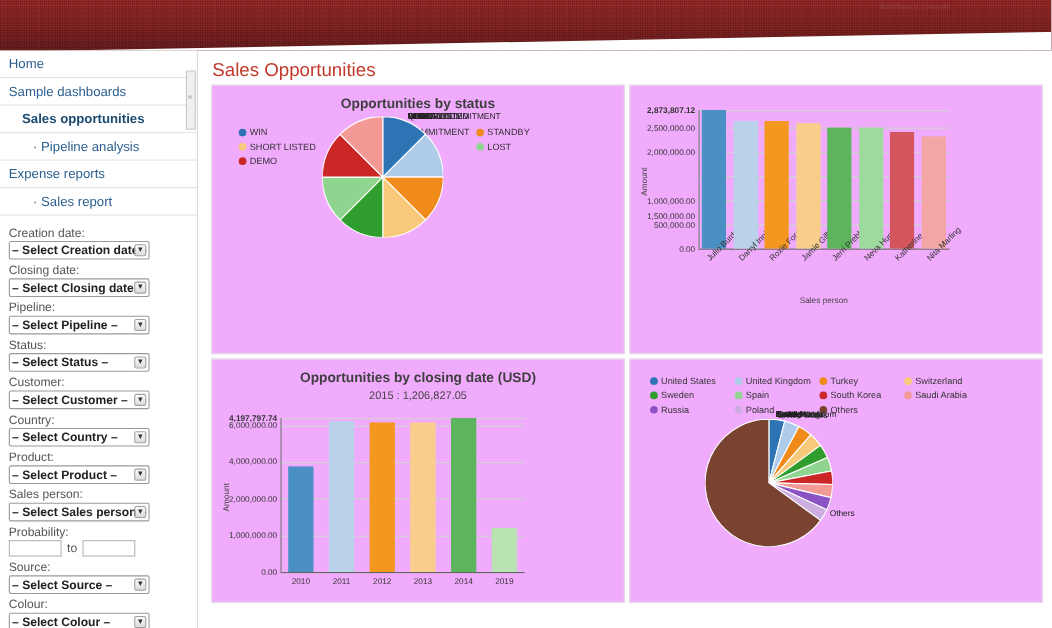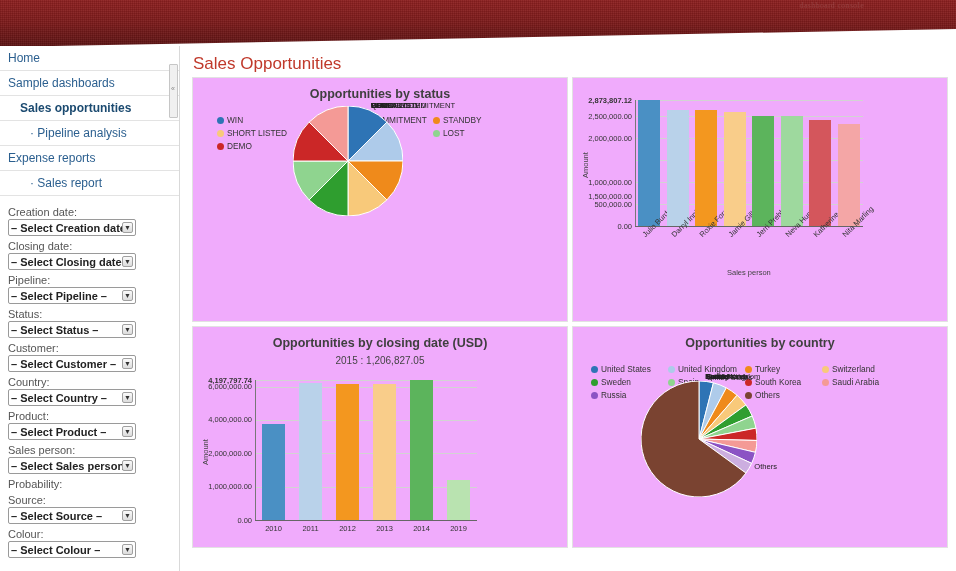--- a/index.html
+++ b/index.html
@@ -166,20 +166,25 @@
       </div>
 
     <div id="sidebar-scroll">
       <div class="grip">«</div>
     </div>
 
     <div id="filters">
       <div id="filter-list"><div class="flabel">Creation date:</div><div class="sel-wrap"><input class="fselect" readonly="" value="– Select Creation date –" style=""><span class="sel-arrow">▼</span></div><div class="flabel">Closing date:</div><div class="sel-wrap"><input class="fselect" readonly="" value="– Select Closing date –" style=""><span class="sel-arrow">▼</span></div><div class="flabel">Pipeline:</div><div class="sel-wrap"><input class="fselect" readonly="" value="– Select Pipeline –" style=""><span class="sel-arrow">▼</span></div><div class="flabel">Status:</div><div class="sel-wrap"><input class="fselect" readonly="" value="– Select Status –" style=""><span class="sel-arrow">▼</span></div><div class="flabel">Customer:</div><div class="sel-wrap"><input class="fselect" readonly="" value="– Select Customer –" style=""><span class="sel-arrow">▼</span></div><div class="flabel">Country:</div><div class="sel-wrap"><input class="fselect" readonly="" value="– Select Country –" style=""><span class="sel-arrow">▼</span></div><div class="flabel">Product:</div><div class="sel-wrap"><input class="fselect" readonly="" value="– Select Product –" style=""><span class="sel-arrow">▼</span></div><div class="flabel">Sales person:</div><div class="sel-wrap"><input class="fselect" readonly="" value="– Select Sales person –" style=""><span class="sel-arrow">▼</span></div></div>
 
       <div class="flabel">Probability:</div>
+      <div class="prob-row">
+        <input class="prob-input" value="" style="">
+        <span class="prob-to">to</span>
+        <input class="prob-input" value="" style="">
+      </div>
 
       <div class="flabel">Source:</div>
       <div class="sel-wrap">
         <input class="fselect" readonly="" value="– Select Source –" style="">
         <span class="sel-arrow">▼</span>
       </div>
 
       <div class="flabel">Colour:</div>
       <div class="sel-wrap">
         <input class="fselect" readonly="" value="– Select Colour –" style="">
@@ -314,21 +319,20 @@
             <div class="xtick" style="left: 173px; width: 37px; text-align: center; top: 158px;">2013</div>
             <div class="bar" style="left: 217.03px; top: 14px; width: 22.94px; height: 140px; background: rgb(92, 180, 92);"></div>
             <div class="xtick" style="left: 210px; width: 37px; text-align: center; top: 158px;">2014</div>
             <div class="bar" style="left: 254.03px; top: 113.751px; width: 22.94px; height: 40.2487px; background: rgb(185, 227, 176);"></div>
             <div class="xtick" style="left: 247px; width: 37px; text-align: center; top: 158px;">2019</div>
             <div class="axis-label-y" style="left: 8px; top: 99px;">Amount</div>
           </div>
       </div>
 
       <div class="panel">
-        <div class="panel-title">Opportunities by country</div>
         <div class="legend" id="legend-country" style="padding-left: 18px;">
             <div class="legend-row">
               <div class="legend-cell" style="width: 77px; font-size: 8.3px;">
                 <span class="dot" style="background: rgb(46, 116, 181);"></span>
                 <span>United States</span>
               </div>
               <div class="legend-cell" style="width: 77px; font-size: 8.3px;">
                 <span class="dot" style="background: rgb(174, 203, 234);"></span>
                 <span>United Kingdom</span>
               </div>

